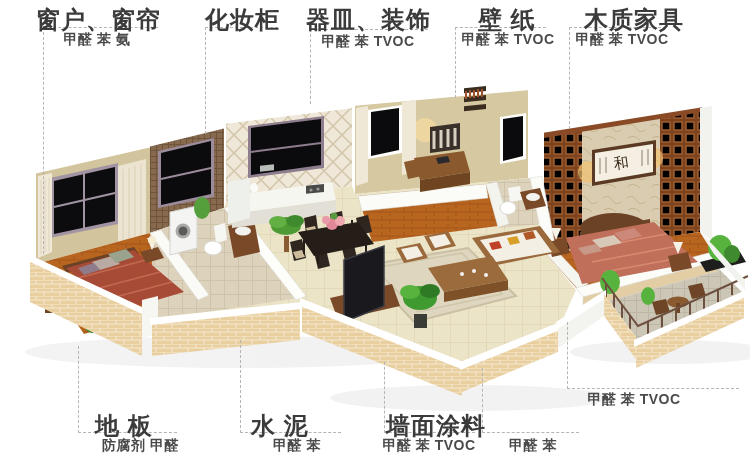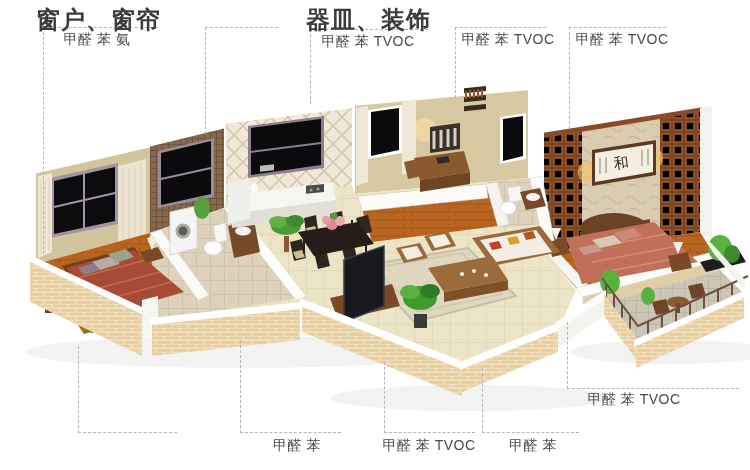--- a/index.html
+++ b/index.html
@@ -1,21 +1,21 @@
 <!DOCTYPE html>
 <html><head>
 <meta charset="utf-8">
 <style>
   html,body{margin:0;padding:0;background:#ffffff;}
   #stage{position:relative;width:750px;height:470px;background:#ffffff;overflow:hidden;
          font-family:"Liberation Sans","DejaVu Sans",sans-serif;}
   .lbl-title{position:absolute;font-size:24px;font-weight:bold;color:#3b3b3b;
              text-align:left;letter-spacing:1px;white-space:nowrap;}
   .lbl-sub{position:absolute;font-size:14px;color:#4a4a4a;text-align:center;
-           letter-spacing:.5px;white-space:nowrap;}
+           letter-spacing:.5px;white-space:nowrap;font-weight:bold;}
   .br{position:absolute;}
   .br-top{border-top:1px dashed #b5b5b5;border-left:1px dashed #b5b5b5;}
   .br-bottom{border-bottom:1px dashed #b5b5b5;border-left:1px dashed #b5b5b5;}
   svg{position:absolute;left:0;top:0;}
 </style>
 </head>
 <body>
 
 <div id="stage">
 
@@ -337,30 +337,37 @@
 <div class="br br-top" style="left:569px;top:27px;width:96px;height:101px"></div>
 <div class="br br-bottom" style="left:567px;top:322px;width:171px;height:66px"></div>
 <div class="br br-bottom" style="left:78px;top:346px;width:98px;height:86px"></div>
 <div class="br br-bottom" style="left:240px;top:340px;width:100px;height:92px"></div>
 <div class="br br-bottom" style="left:384px;top:362px;width:90px;height:70px"></div>
 <div class="br br-bottom" style="left:482px;top:368px;width:96px;height:64px"></div>
 
 <div class="lbl-title" style="left:36px;top:4px;width:122px">窗户、窗帘</div>
 <div class="lbl-sub" style="left:42px;top:31px;width:110px">甲醛 苯 氨</div>
 
+<div class="lbl-title" style="left:205px;top:4px;width:75px">化妆柜</div>
 
 <div class="lbl-title" style="left:306px;top:4px;width:125px">器皿、装饰</div>
 <div class="lbl-sub" style="left:312px;top:33px;width:112px">甲醛 苯 TVOC</div>
 
+<div class="lbl-title" style="left:478px;top:4px;width:106px">壁 纸</div>
 <div class="lbl-sub" style="left:456px;top:31px;width:104px">甲醛 苯 TVOC</div>
 
+<div class="lbl-title" style="left:584px;top:4px;width:100px">木质家具</div>
 <div class="lbl-sub" style="left:572px;top:31px;width:100px">甲醛 苯 TVOC</div>
 
 <div class="lbl-sub" style="left:578px;top:391px;width:112px">甲醛 苯 TVOC</div>
 
-
+<div class="lbl-title" style="left:95px;top:410px;width:100px">地 板</div>
+<div class="lbl-sub" style="left:88px;top:437px;width:105px">防腐剂 甲醛</div>
+
+<div class="lbl-title" style="left:251px;top:410px;width:100px">水 泥</div>
 <div class="lbl-sub" style="left:247px;top:437px;width:100px">甲醛 苯</div>
 
+<div class="lbl-title" style="left:386px;top:410px;width:98px">墙面涂料</div>
 <div class="lbl-sub" style="left:377px;top:437px;width:104px">甲醛 苯 TVOC</div>
 
 <div class="lbl-sub" style="left:481px;top:437px;width:104px">甲醛 苯</div>
 
 </div>
 
 </body></html>

